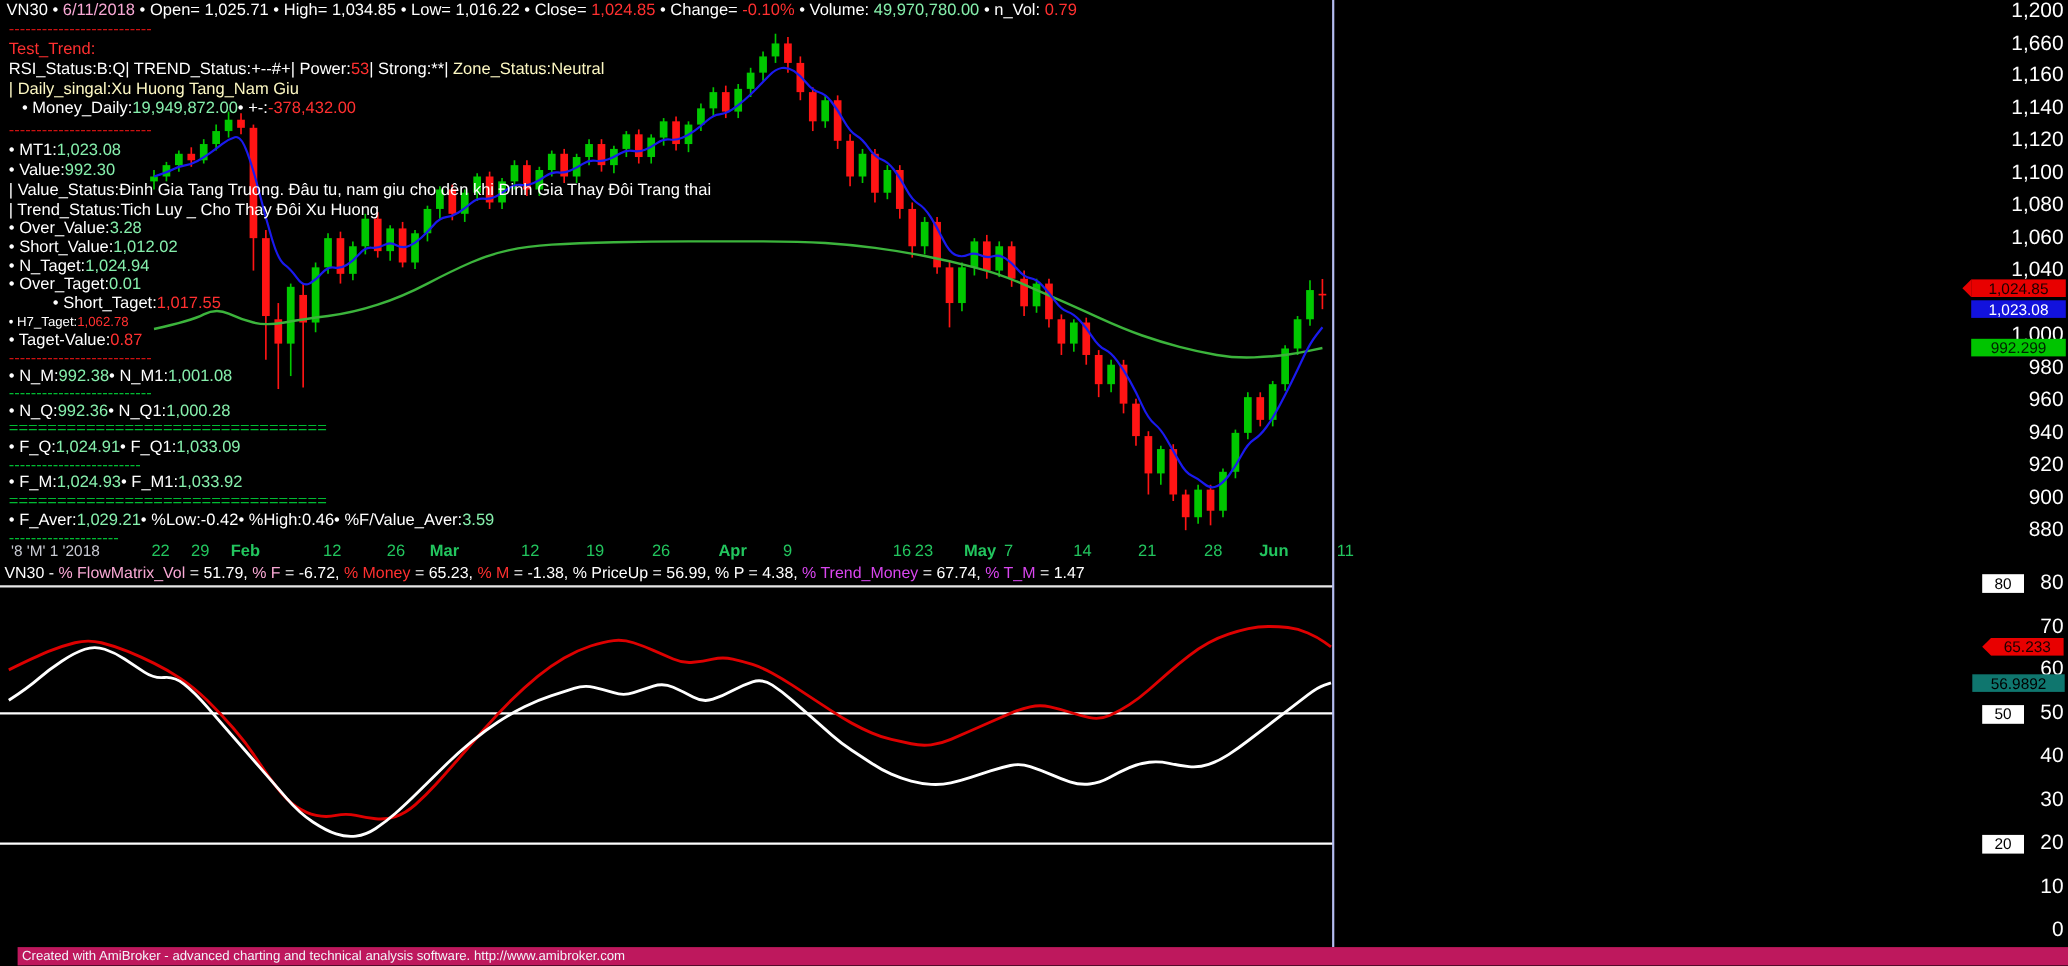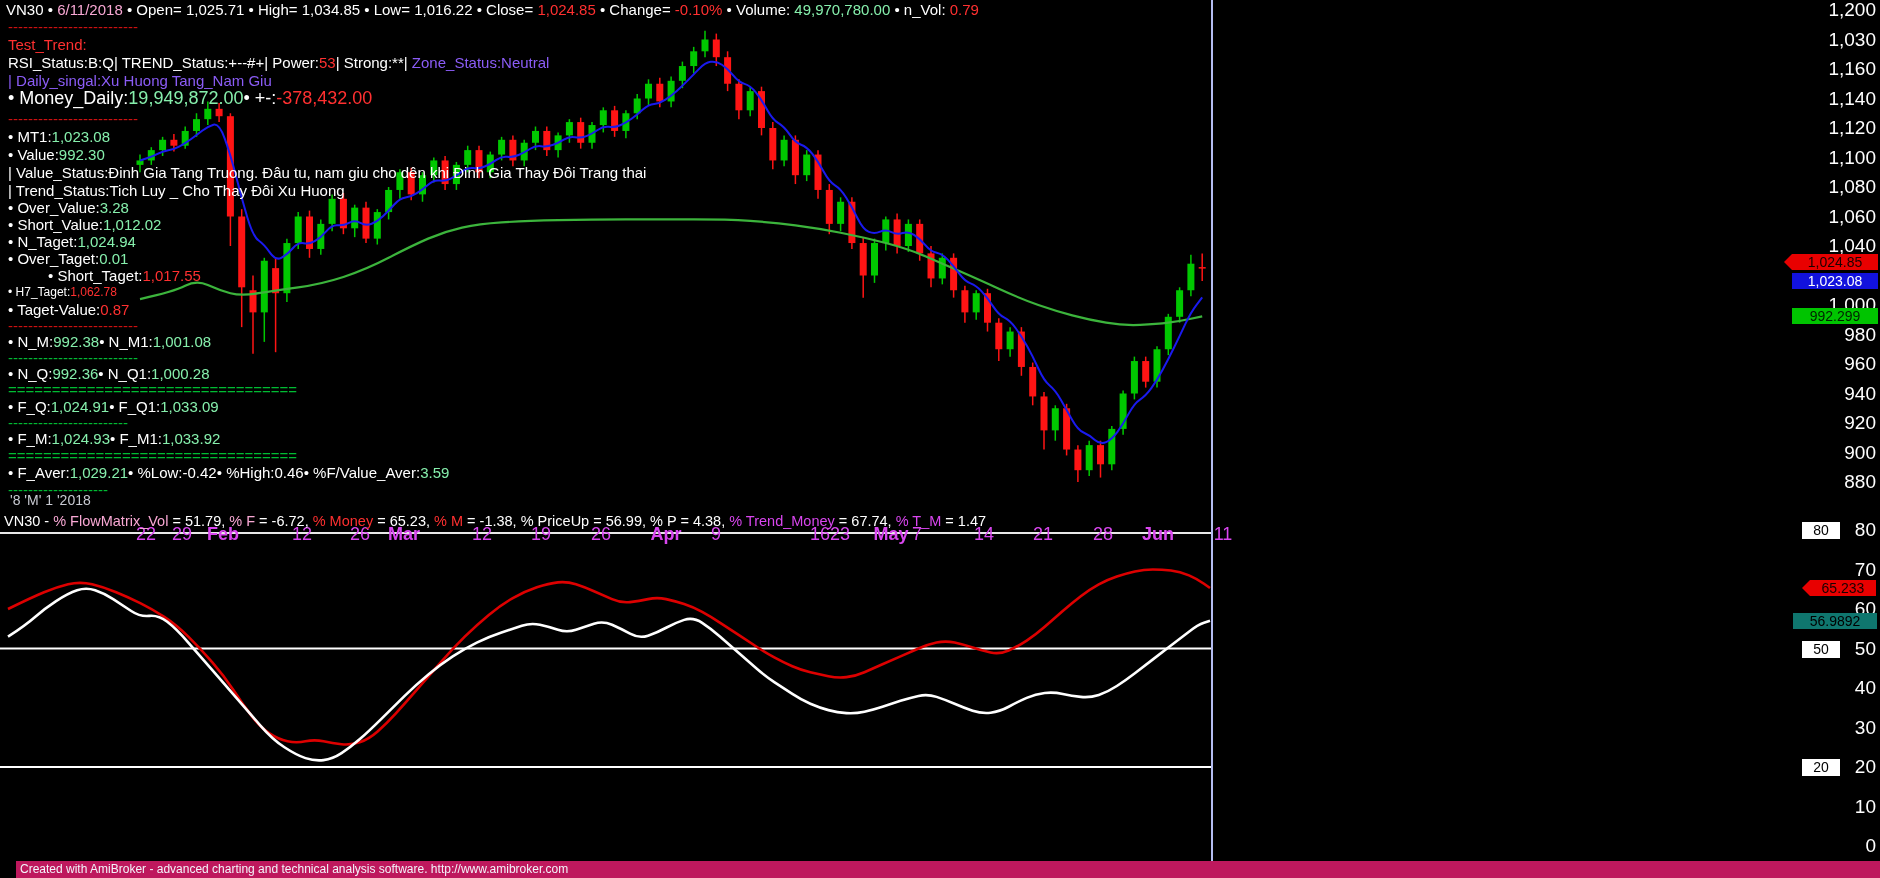--- a/index.html
+++ b/index.html
@@ -1,25 +1,25 @@
 <!DOCTYPE html>
 <html><head>
 <meta charset="utf-8">
 <style>
   html,body{margin:0;padding:0;background:#000;}
   .screen{position:relative;width:1880px;height:878px;background:#000;overflow:hidden;
           font-family:"Liberation Sans",sans-serif;}
   .ovl{position:absolute;left:8px;white-space:pre;font-size:15px;line-height:17px;letter-spacing:0;}
   .seg{white-space:pre;}
   .c-w{color:#ffffff}.c-y{color:#f9a8d4}.c-r{color:#ff3030}.c-g{color:#86efac}
-  .c-gy{color:#8b5cf6}.c-b{color:#d946ef}.c-dr{color:#cc1111}.c-dg{color:#00bb33}
+  .c-gy{color:#fef9c3}.c-b{color:#d946ef}.c-dr{color:#cc1111}.c-dg{color:#00bb33}
   #title-bar{position:absolute;left:6px;top:1px;font-size:15px;white-space:pre;}
   #osc-title{position:absolute;left:4px;top:513px;font-size:14.5px;white-space:pre;}
   .tick{position:absolute;right:4px;width:70px;text-align:right;color:#fff;font-size:19px;height:16px;line-height:16px;}
-  .dlabel{position:absolute;top:492px;transform:translateX(-50%);color:#d946ef;font-size:18px;margin-top:32px;}
+  .dlabel{position:absolute;top:492px;transform:translateX(-50%);color:#22c55e;font-size:15px;}
   .dlabel.bold{font-weight:bold;}
   .badge{position:absolute;height:16px;line-height:16px;font-size:14px;text-align:center;}
   .badge .tri{position:absolute;left:-8px;top:0;width:0;height:0;
               border-top:8px solid transparent;border-bottom:8px solid transparent;
               border-right:8px solid #e80000;}
   .boxlab{position:absolute;left:1802px;width:38px;height:17px;line-height:17px;
           background:#fff;color:#000;font-size:14px;text-align:center;}
   #status-bar{position:absolute;left:16px;bottom:0;width:100%;height:17px;background:#be185d;
               color:#f2f4fa;font-size:12px;line-height:17px;padding-left:4px;box-sizing:border-box;}
   svg{position:absolute;left:0;top:0;}
@@ -229,21 +229,21 @@
       <path d="M8,609 Q32.04,597.15 44.06,592.2125 Q56.08,587.275 68.1,584.3125 Q80.11999999999999,581.35 92.13999999999999,584.3125 Q104.16,587.275 116.17999999999999,592.2125 Q128.2,597.15 140.21999999999997,603.075 Q152.23999999999998,609 164.26,616.9 Q176.28000000000003,624.8 188.3,636.65 Q200.32,648.5 212.33999999999997,662.325 Q224.35999999999999,676.15 233.375,689.9749999999999 Q242.39000000000001,703.8 251.40499999999997,715.65 Q260.41999999999996,727.5 269.43499999999995,733.425 Q278.45,739.35 287.465,741.325 Q296.47999999999996,743.3 305.495,741.325 Q314.51,739.35 323.525,741.325 Q332.54,743.3 341.555,744.2874999999999 Q350.57,745.275 359.585,742.3125 Q368.59999999999997,739.35 377.615,731.45 Q386.63,723.55 395.645,713.675 Q404.66,703.8 416.68,689.9749999999999 Q428.7,676.15 440.72,662.325 Q452.74,648.5 464.76,636.65 Q476.78000000000003,624.8 488.8,614.925 Q500.82,605.05 512.84,598.1375 Q524.86,591.225 536.88,587.2750000000001 Q548.9,583.325 557.915,582.3375000000001 Q566.9300000000001,581.35 575.9449999999999,584.3125 Q584.9599999999999,587.275 593.9749999999999,591.2249999999999 Q602.99,595.175 612.005,599.125 Q621.02,603.075 630.0350000000001,602.0875000000001 Q639.0500000000001,601.1 648.065,599.125 Q657.08,597.15 666.095,599.125 Q675.11,601.1 684.125,604.0625 Q693.14,607.025 702.155,611.9625 Q711.17,616.9 720.185,622.825 Q729.1999999999999,628.75 738.2149999999999,634.675 Q747.23,640.6 756.245,646.5250000000001 Q765.26,652.45 774.2750000000001,657.3875 Q783.2900000000001,662.325 792.3050000000001,666.2750000000001 Q801.32,670.225 810.335,672.2 Q819.35,674.175 828.365,676.15 Q837.3799999999999,678.125 846.395,677.1375 Q855.41,676.15 864.425,672.2 Q873.4399999999999,668.25 882.4549999999999,664.3 Q891.47,660.35 900.485,656.4000000000001 Q909.5,652.45 918.515,648.5 Q927.53,644.55 936.5450000000001,642.575 Q945.5600000000001,640.6 954.575,642.575 Q963.59,644.55 972.605,647.5125 Q981.6200000000001,650.475 990.635,652.45 Q999.65,654.425 1008.665,650.4749999999999 Q1017.68,646.525 1026.695,640.5999999999999 Q1035.71,634.675 1044.725,626.775 Q1053.74,618.875 1062.755,610.975 Q1071.77,603.075 1080.7849999999999,596.1625 Q1089.8,589.25 1098.815,584.3125 Q1107.8300000000002,579.375 1116.8450000000003,576.4125 Q1125.8600000000001,573.45 1134.875,571.475 Q1143.8899999999999,569.5 1152.9049999999997,569.5 Q1161.9199999999998,569.5 1170.935,570.4875 Q1179.95,571.475 1188.9650000000001,575.425 Q1197.98,579.375 1203.99,583.72 L1210,588.065" fill="none" stroke="#dd0000" stroke-width="2.6" stroke-linejoin="round"></path>
       <path d="M8,636.65 Q26.029999999999998,624.8 35.044999999999995,616.9 Q44.059999999999995,609 56.08,601.1 Q68.1,593.2 77.11500000000001,590.2375 Q86.13000000000001,587.275 95.14500000000001,590.2375 Q104.16,593.2 113.175,599.125 Q122.19,605.05 131.20499999999998,610.9749999999999 Q140.22,616.9 149.235,615.9124999999999 Q158.25,614.925 167.26500000000001,621.8375 Q176.28000000000003,628.75 188.3,642.575 Q200.32,656.4 212.33999999999997,670.2249999999999 Q224.35999999999999,684.05 236.38,697.875 Q248.4,711.7 260.42,725.5250000000001 Q272.44,739.35 284.46,747.25 Q296.47999999999996,755.15 305.495,758.1125 Q314.51,761.075 323.525,760.0875000000001 Q332.54,759.1 341.555,753.175 Q350.57,747.25 359.585,739.35 Q368.59999999999997,731.45 380.62,719.6 Q392.64,707.75 404.65999999999997,695.9 Q416.68,684.05 428.7,674.175 Q440.71999999999997,664.3 452.74,656.4 Q464.76,648.5 476.78,642.575 Q488.8,636.65 500.81999999999994,632.7 Q512.8399999999999,628.75 521.855,625.7875 Q530.87,622.825 539.885,624.8 Q548.9,626.775 557.915,629.7375 Q566.9300000000001,632.7 575.9449999999999,629.7375 Q584.9599999999999,626.775 593.9749999999999,623.8125 Q602.99,620.85 612.005,624.8 Q621.02,628.75 630.0350000000001,633.6875 Q639.0500000000001,638.625 648.065,635.6625 Q657.08,632.7 666.095,627.7625 Q675.11,622.825 684.125,619.8625 Q693.14,616.9 702.155,622.825 Q711.17,628.75 720.185,636.65 Q729.1999999999999,644.55 738.2149999999999,652.45 Q747.23,660.35 756.245,668.25 Q765.26,676.15 774.2750000000001,682.075 Q783.2900000000001,688 792.3050000000001,693.925 Q801.32,699.85 810.335,703.8 Q819.35,707.75 828.365,710.12 Q837.3799999999999,712.49 846.395,713.0825 Q855.41,713.675 864.425,711.7 Q873.4399999999999,709.725 882.4549999999999,706.7625 Q891.47,703.8 900.485,700.8375 Q909.5,697.875 918.515,695.9 Q927.53,693.925 936.5450000000001,696.8875 Q945.5600000000001,699.85 954.575,703.8 Q963.59,707.75 972.605,710.7125 Q981.6200000000001,713.675 990.635,712.6875 Q999.65,711.7 1008.665,706.7625 Q1017.68,701.825 1026.695,697.875 Q1035.71,693.925 1044.725,692.9375 Q1053.74,691.95 1062.755,693.925 Q1071.77,695.9 1080.7849999999999,696.8875 Q1089.8,697.875 1098.815,694.9125 Q1107.8300000000002,691.95 1116.8450000000003,686.0250000000001 Q1125.8600000000001,680.1 1134.875,673.1875 Q1143.8899999999999,666.275 1152.9049999999997,659.3625 Q1161.9199999999998,652.45 1170.935,645.5375 Q1179.95,638.625 1188.9650000000001,631.7125 Q1197.98,624.8 1203.99,622.825 L1210,620.85" fill="none" stroke="#ffffff" stroke-width="2.6" stroke-linejoin="round"></path>
       <line x1="1212" y1="0" x2="1212" y2="861" stroke="#b4bcf0" stroke-width="2"></line>
     </svg>
   <div id="title-bar"><span class="seg c-w">VN30 </span><span class="seg c-w">• </span><span class="seg c-y">6/11/2018</span><span class="seg c-w"> • Open= 1,025.71 • High= 1,034.85 • Low= 1,016.22 • Close= </span><span class="seg c-r">1,024.85</span><span class="seg c-w"> • Change= </span><span class="seg c-r">-0.10%</span><span class="seg c-w"> • Volume: </span><span class="seg c-g">49,970,780.00</span><span class="seg c-w"> • n_Vol: </span><span class="seg c-r">0.79</span></div>
   <div id="overlay">
       <div class="ovl" style="position: absolute; left: 8px; top: 18px; white-space: pre; font-size: 15px;"><span class="seg c-dr">--------------------------</span></div>
       <div class="ovl" style="position: absolute; left: 8px; top: 36px; white-space: pre; font-size: 15px;"><span class="seg c-r">Test_Trend:</span></div>
       <div class="ovl" style="position: absolute; left: 8px; top: 54px; white-space: pre; font-size: 15px;"><span class="seg c-w">RSI_Status:B:Q| TREND_Status:+--#+| Power:</span><span class="seg c-r">53</span><span class="seg c-w">| Strong:**| </span><span class="seg c-gy">Zone_Status:Neutral</span></div>
       <div class="ovl" style="position: absolute; left: 8px; top: 72px; white-space: pre; font-size: 15px;"><span class="seg c-gy">| Daily_singal:Xu Huong Tang_Nam Giu</span></div>
-      <div class="ovl" style="position: absolute; left: 8px; top: 90px; white-space: pre; font-size: 18px;"><span class="seg c-w">• Money_Daily:</span><span class="seg c-g">19,949,872.00</span><span class="seg c-w">• +-:</span><span class="seg c-r">-378,432.00</span></div>
+      <div class="ovl" style="position: absolute; left: 20px; top: 90px; white-space: pre; font-size: 15px;"><span class="seg c-w">• Money_Daily:</span><span class="seg c-g">19,949,872.00</span><span class="seg c-w">• +-:</span><span class="seg c-r">-378,432.00</span></div>
       <div class="ovl" style="position: absolute; left: 8px; top: 110px; white-space: pre; font-size: 15px;"><span class="seg c-dr">--------------------------</span></div>
       <div class="ovl" style="position: absolute; left: 8px; top: 128px; white-space: pre; font-size: 15px;"><span class="seg c-w">• MT1:</span><span class="seg c-g">1,023.08</span></div>
       <div class="ovl" style="position: absolute; left: 8px; top: 146px; white-space: pre; font-size: 15px;"><span class="seg c-w">• Value:</span><span class="seg c-g">992.30</span></div>
       <div class="ovl" style="position: absolute; left: 8px; top: 164px; white-space: pre; font-size: 15px;"><span class="seg c-w">| Value_Status:Đinh Gia Tang Truong. Đâu tu, nam giu cho dên khi Đinh Gia Thay Đôi Trang thai</span></div>
       <div class="ovl" style="position: absolute; left: 8px; top: 182px; white-space: pre; font-size: 15px;"><span class="seg c-w">| Trend_Status:Tich Luy _ Cho Thay Đôi Xu Huong</span></div>
       <div class="ovl" style="position: absolute; left: 8px; top: 199px; white-space: pre; font-size: 15px;"><span class="seg c-w">• Over_Value:</span><span class="seg c-g">3.28</span></div>
       <div class="ovl" style="position: absolute; left: 8px; top: 216px; white-space: pre; font-size: 15px;"><span class="seg c-w">• Short_Value:</span><span class="seg c-g">1,012.02</span></div>
       <div class="ovl" style="position: absolute; left: 8px; top: 233px; white-space: pre; font-size: 15px;"><span class="seg c-w">• N_Taget:</span><span class="seg c-g">1,024.94</span></div>
       <div class="ovl" style="position: absolute; left: 8px; top: 250px; white-space: pre; font-size: 15px;"><span class="seg c-w">• Over_Taget:</span><span class="seg c-g">0.01</span></div>
       <div class="ovl" style="position: absolute; left: 8px; top: 267px; white-space: pre; font-size: 15px; margin-left: 40px;"><span class="seg c-w">• Short_Taget:</span><span class="seg c-r">1,017.55</span></div>
@@ -256,21 +256,21 @@
       <div class="ovl" style="position: absolute; left: 8px; top: 381px; white-space: pre; font-size: 15px;"><span class="seg c-dg">=================================</span></div>
       <div class="ovl" style="position: absolute; left: 8px; top: 398px; white-space: pre; font-size: 15px;"><span class="seg c-w">• F_Q:</span><span class="seg c-g">1,024.91</span><span class="seg c-w">• F_Q1:</span><span class="seg c-g">1,033.09</span></div>
       <div class="ovl" style="position: absolute; left: 8px; top: 414px; white-space: pre; font-size: 15px;"><span class="seg c-dg">------------------------</span></div>
       <div class="ovl" style="position: absolute; left: 8px; top: 430px; white-space: pre; font-size: 15px;"><span class="seg c-w">• F_M:</span><span class="seg c-g">1,024.93</span><span class="seg c-w">• F_M1:</span><span class="seg c-g">1,033.92</span></div>
       <div class="ovl" style="position: absolute; left: 8px; top: 447px; white-space: pre; font-size: 15px;"><span class="seg c-dg">=================================</span></div>
       <div class="ovl" style="position: absolute; left: 8px; top: 464px; white-space: pre; font-size: 15px;"><span class="seg c-w">• F_Aver:</span><span class="seg c-g">1,029.21</span><span class="seg c-w">• %Low:</span><span class="seg c-w">-0.42</span><span class="seg c-w">• %High:</span><span class="seg c-w">0.46</span><span class="seg c-w">• %F/Value_Aver:</span><span class="seg c-g">3.59</span></div>
       <div class="ovl" style="position: absolute; left: 8px; top: 481px; white-space: pre; font-size: 15px;"><span class="seg c-dg">--------------------</span></div>
     </div>
   <div id="price-axis">
       <div class="tick" style="top: 2px;">1,200</div>
-      <div class="tick" style="top: 31.5px;">1,030</div>
+      <div class="tick" style="top: 31.5px;">1,660</div>
       <div class="tick" style="top: 61px;">1,160</div>
       <div class="tick" style="top: 90.5px;">1,140</div>
       <div class="tick" style="top: 120px;">1,120</div>
       <div class="tick" style="top: 149.5px;">1,100</div>
       <div class="tick" style="top: 179px;">1,080</div>
       <div class="tick" style="top: 208.5px;">1,060</div>
       <div class="tick" style="top: 238px;">1,040</div>
       <div class="tick" style="top: 297px;">1,000</div>
       <div class="tick" style="top: 326.5px;">980</div>
       <div class="tick" style="top: 356px;">960</div>

